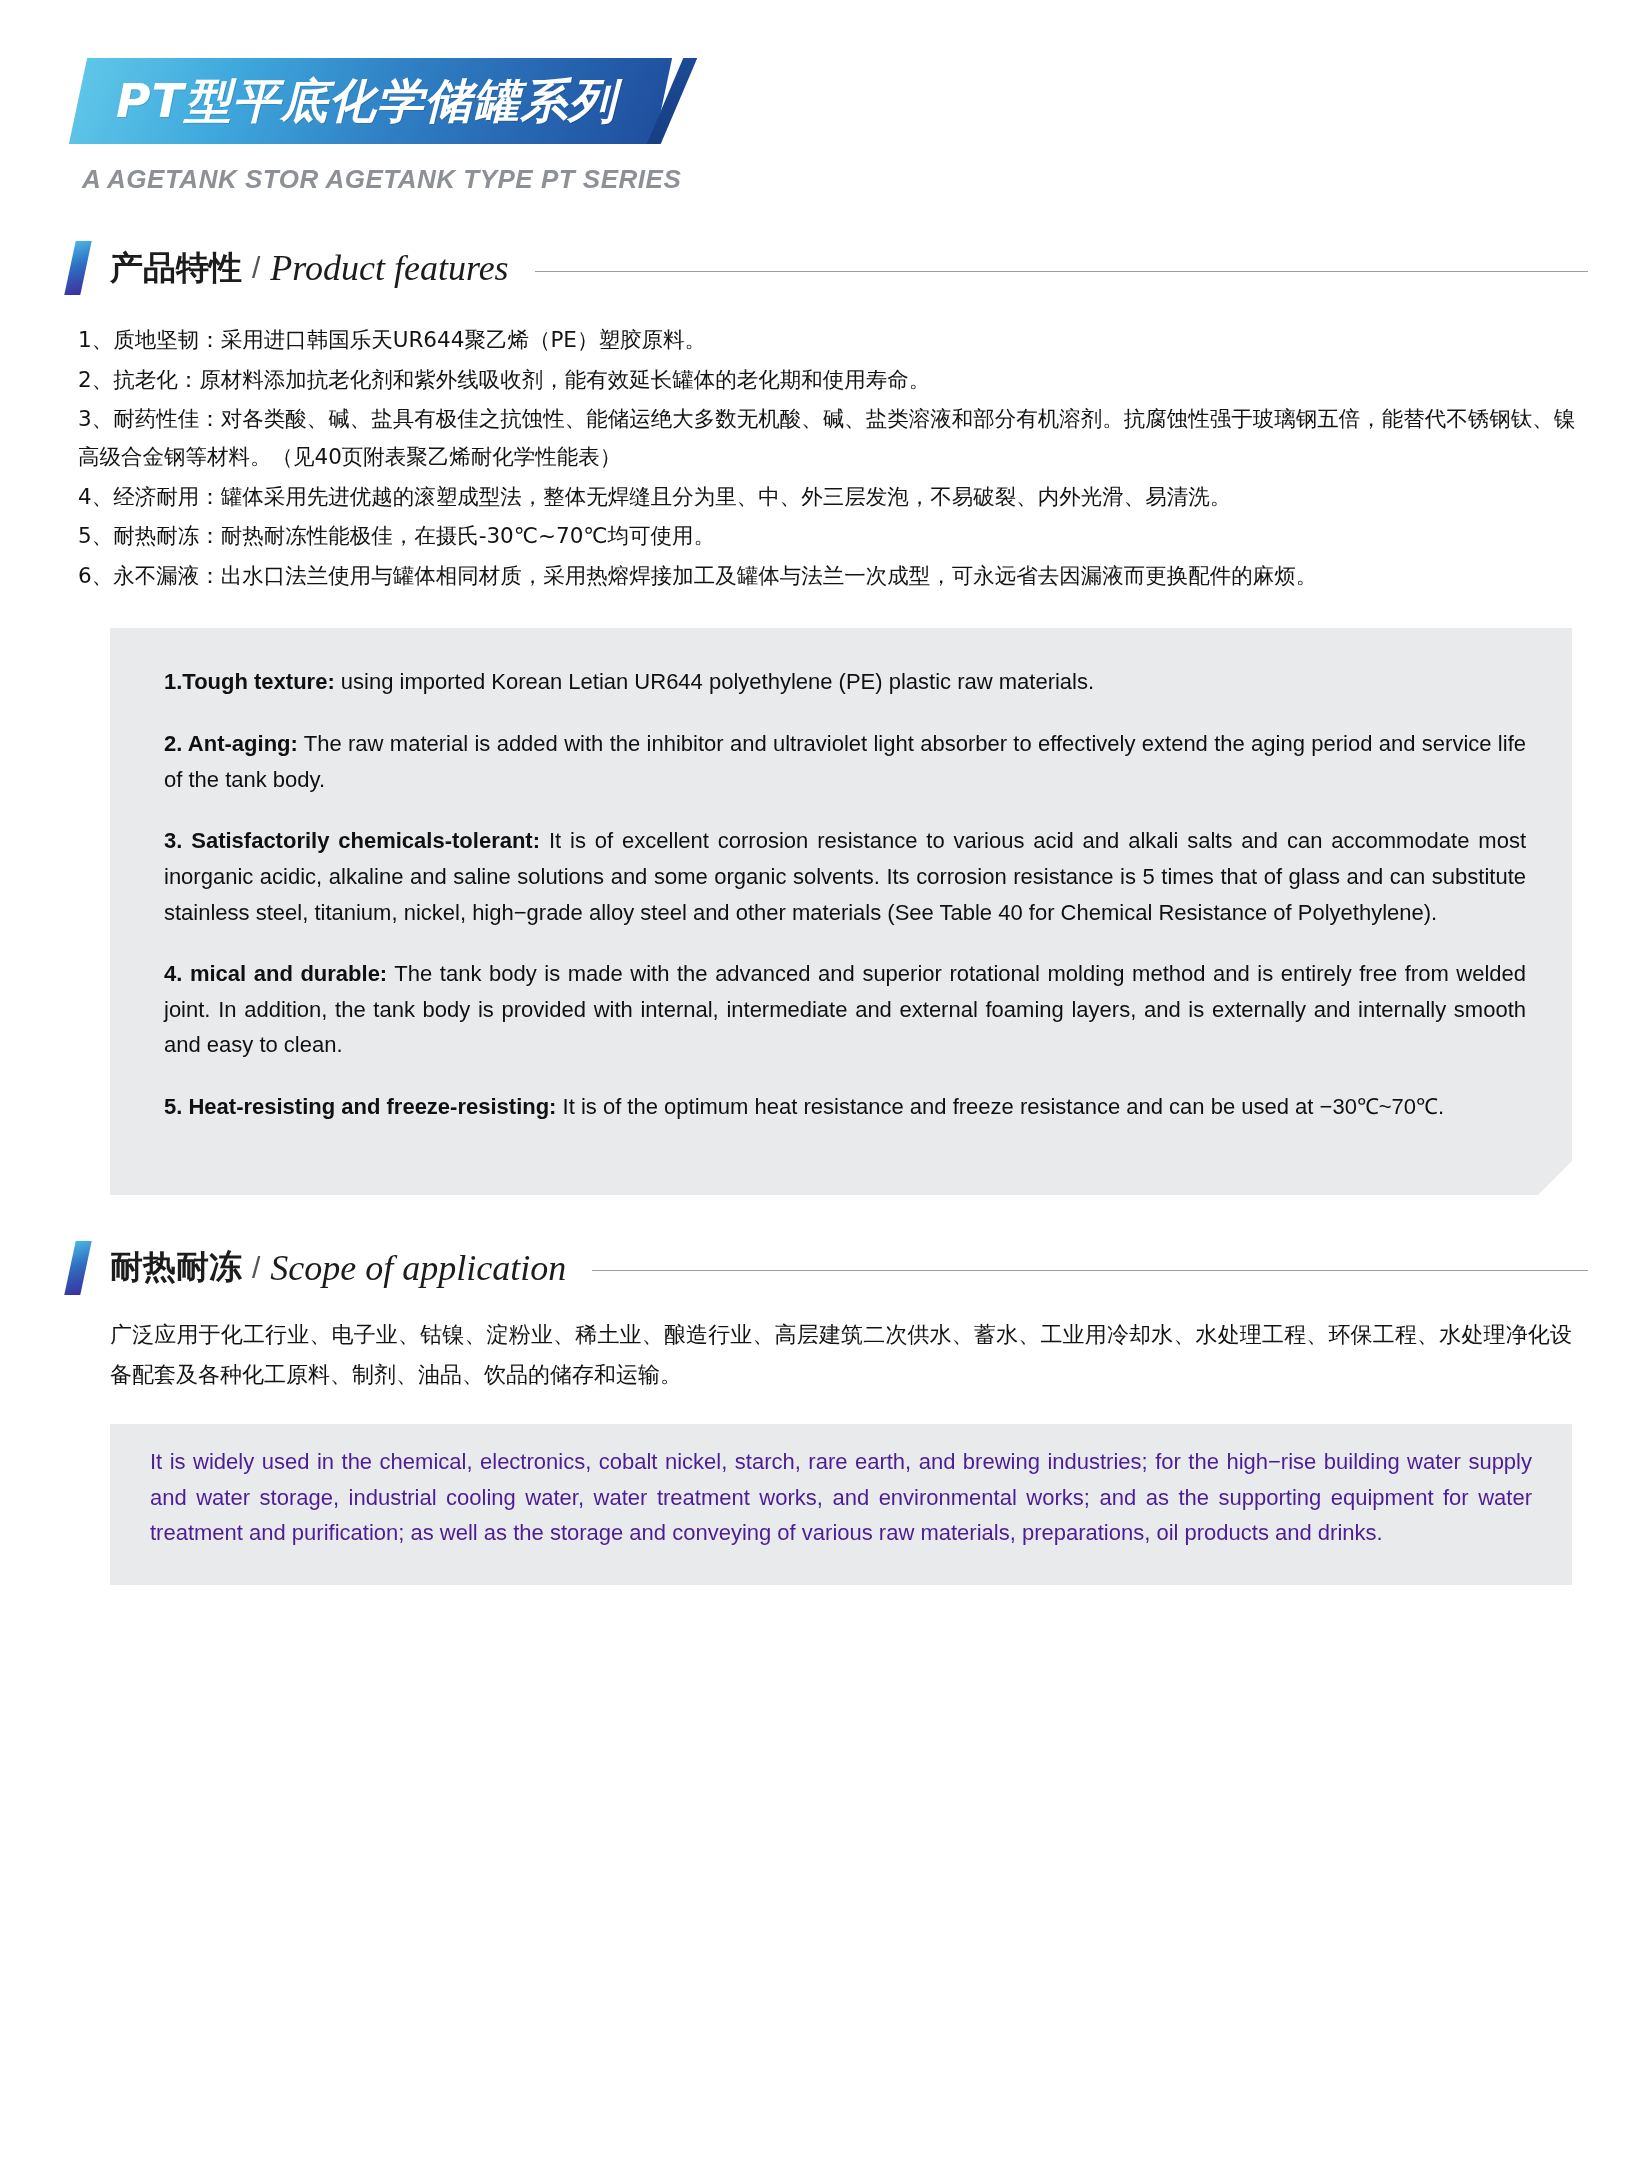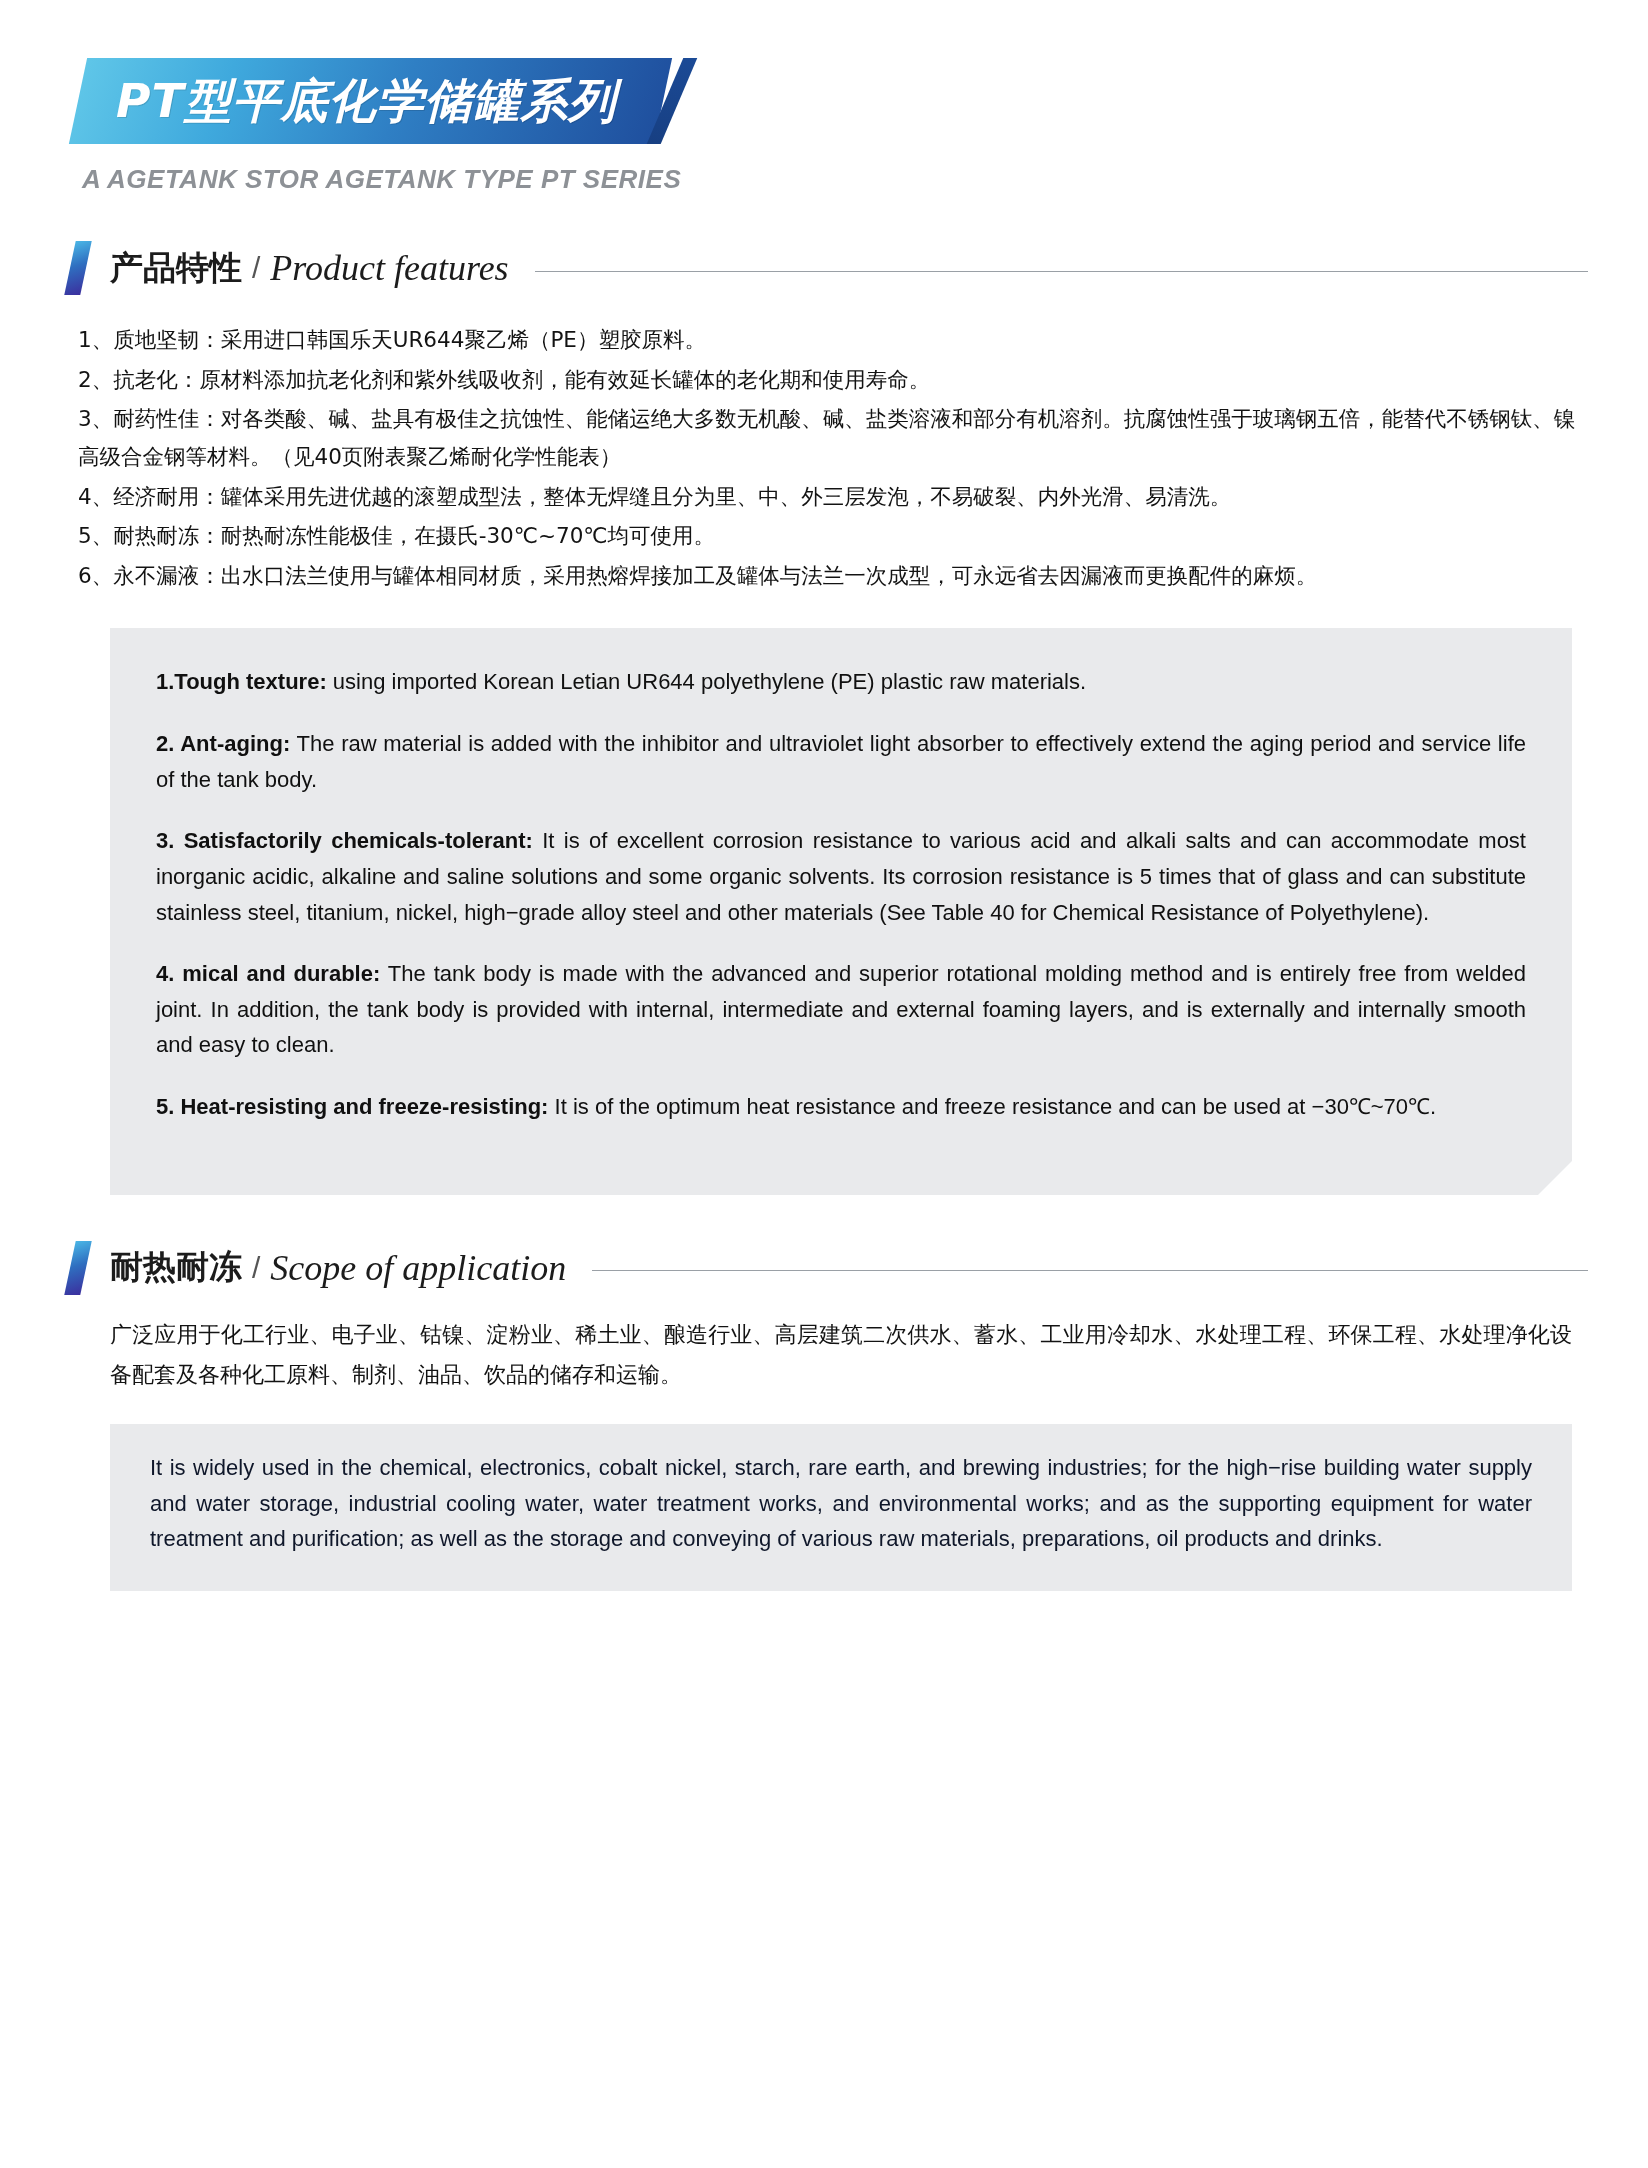--- a/index.html
+++ b/index.html
@@ -133,21 +133,21 @@
   .gray-block {
     position: relative;
     margin: 34px 16px 0 50px;
     background: #e9eaec;
     padding: 36px 46px 44px 46px;
     font-size: 22px;
     line-height: 1.62;
     color: #101010;
     text-align: justify;
   }
-  .gray-block p { margin: 0 0 26px 0; }
+  .gray-block p { margin: 0 0 26px 8px; }
   .gray-block p:last-child { margin-bottom: 0; }
   .gray-block b { font-weight: bold; }
   .corner-fold {
     position: absolute;
     right: 0;
     bottom: 0;
     width: 0;
     height: 0;
     border-left: 34px solid transparent;
     border-bottom: 34px solid #ffffff;
@@ -158,24 +158,24 @@
     margin: 22px 16px 0 50px;
     font-family: Liberation Mono, monospace;
     font-size: 22px;
     line-height: 1.85;
     color: #131313;
     text-align: justify;
   }
   .scope-en {
     margin: 26px 16px 0 50px;
     background: #e9eaec;
-    padding: 26px 40px 34px 40px;
+    padding: 20px 40px 34px 40px;
     font-size: 22px;
     line-height: 1.62;
-    color: #0f172a;
+    color: #4c1d95;
     text-align: justify;
     position: relative;
   }
   .scope-en p { margin: 0; }
 </style>
 </head>
 <body>
 
 <div class="page">
 

